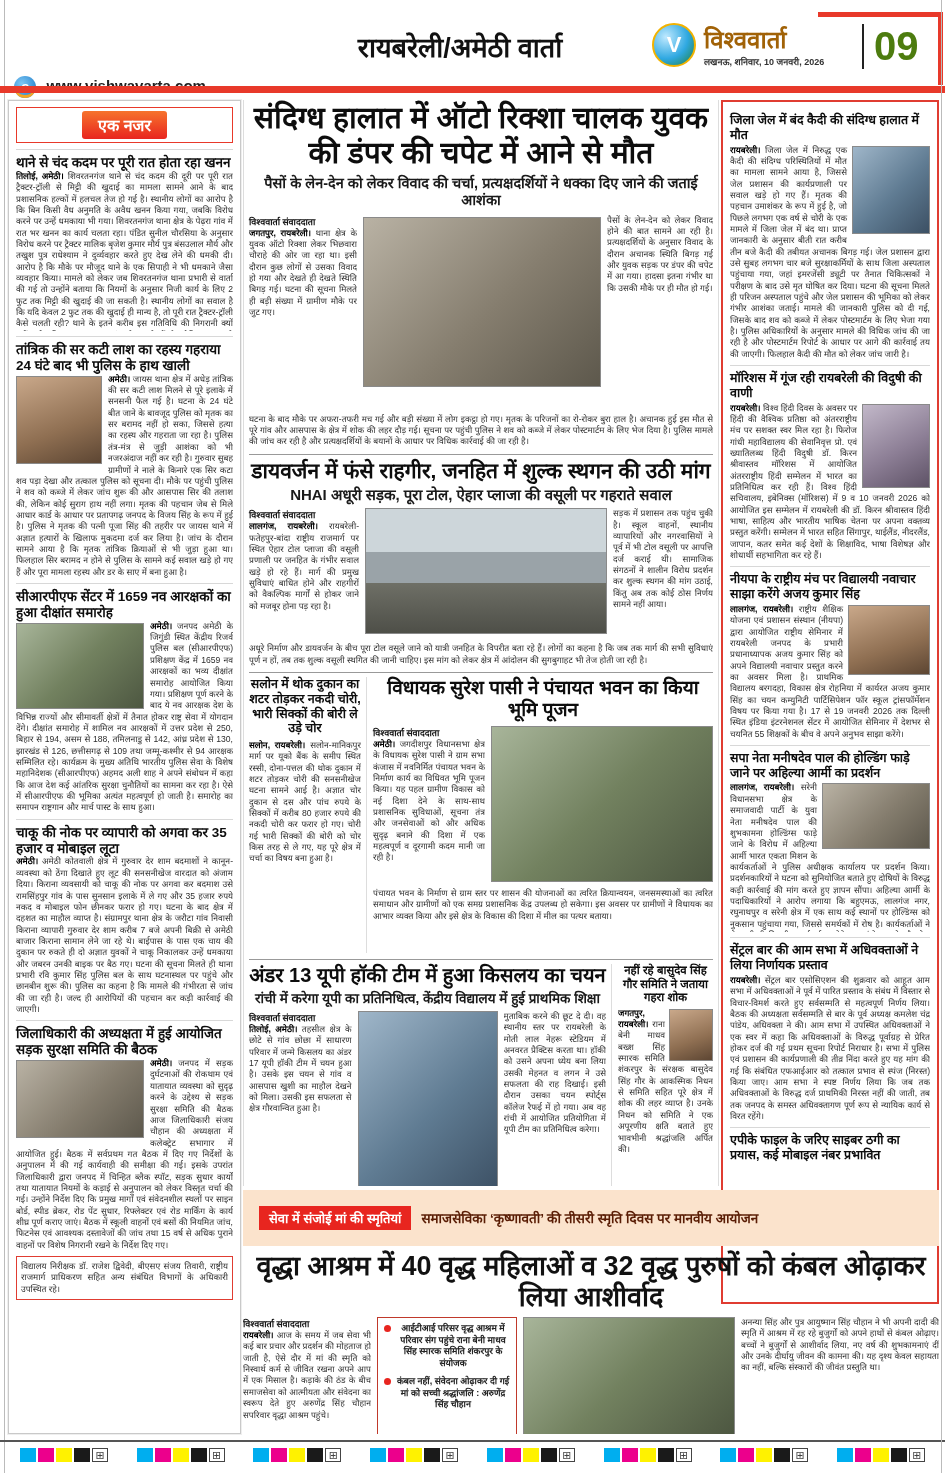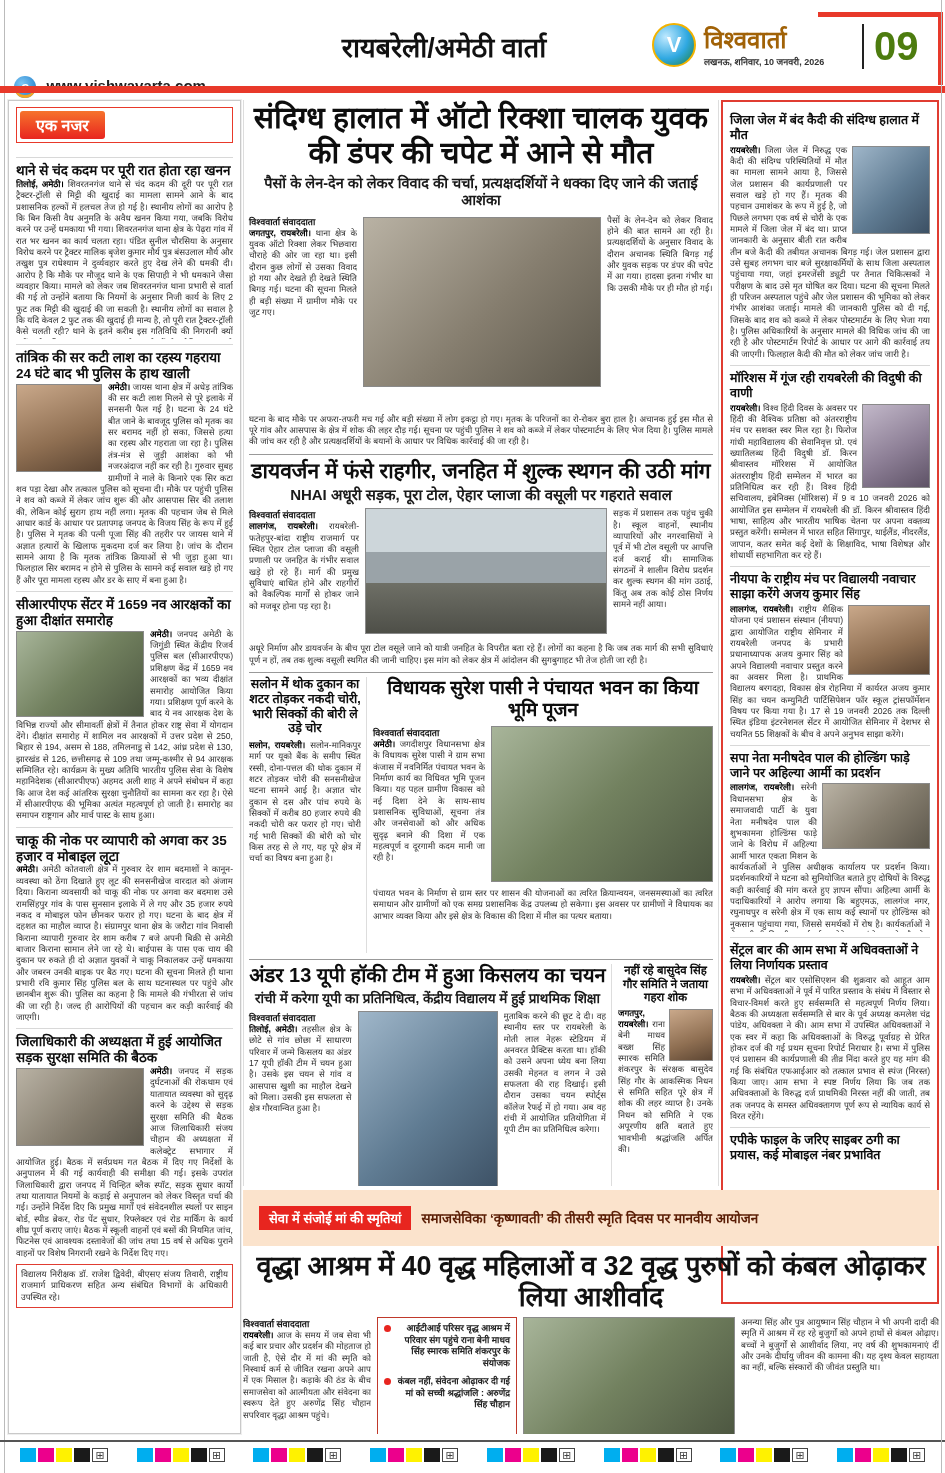--- a/index.html
+++ b/index.html
@@ -35,58 +35,58 @@
   .ph2{background:linear-gradient(180deg,#cdd6da 0 35%,#9aa3a8 35% 60%,#6e6f66 60%,#4e4f48);}
   .ph3{background:linear-gradient(135deg,#a8b59a,#72815f 50%,#4d5741);}
   .ph4{background:linear-gradient(160deg,#c9a88a,#8f6f52 60%,#5d4633);}
   .ph5{background:linear-gradient(135deg,#9fb6c9,#5f7b92 55%,#3c5064);}
   .ph6{background:linear-gradient(150deg,#c2b8c9,#8d7f96 55%,#5e5266);}
   .divline{border-top:1px solid #999;}
   
   .leftcol{border:1px solid #c9c9c9;outline:1px solid #eee;padding:6px 7px;box-sizing:border-box;}
   .eknazar{display:inline-block;background:linear-gradient(180deg,#f6732c,#e8251f);
            color:#fff;font-weight:bold;font-size:16px;padding:3px 16px;border-radius:3px;}
-  .eknazar-wrap{border:1px solid #e8392a;padding:3px;margin-bottom:14px;}
+  .eknazar-wrap{border:1px solid #e8392a;padding:3px;margin-bottom:6px;text-align:center;}
   .lc-art{border-top:1px solid #d8d8d8;padding-top:5px;margin-top:5px;}
   .lc-art:first-of-type{border-top:none;margin-top:0;}
   .lc-hl{font-size:13.5px;}
   
   .rightcol{border:2px solid #e03c31;padding:6px 7px;box-sizing:border-box;}
   .rc-art{border-top:1px solid #d8d8d8;padding-top:5px;margin-top:5px;}
   .rc-art:first-child{border-top:none;margin-top:0;}
   .rc-hl{font-size:12.5px;}
   
   .midcol{border-left:1px solid #ddd;border-right:1px solid #ddd;padding:0 5px;box-sizing:border-box;}
   .flexrow{display:flex;gap:6px;}
   
   .kicker{background:#fbe3cc;display:flex;align-items:center;gap:10px;padding:16px;}
   .kicker-label{background:#e8251f;color:#fff;font-weight:bold;font-size:13px;padding:3px 10px;}
   .kicker-text{color:#5a1d05;font-weight:bold;font-size:13.5px;}
   .bb-hl{font-size:27px;font-weight:bold;text-align:center;line-height:1.15;}
   .bulletbox{border:1px solid #c0392b;padding:5px 6px;box-sizing:border-box;}
-  .bullet-item{display:flex;gap:5px;font-size:9px;font-weight:bold;color:#222;line-height:1.3;margin-bottom:6px;text-align:right;}
+  .bullet-item{display:flex;gap:5px;font-size:9px;font-weight:bold;color:#222;line-height:1.3;margin-bottom:6px;text-align:center;}
   .bdot{width:7px;height:7px;border-radius:50%;background:#e8251f;flex:0 0 auto;margin-top:2px;}
   
   .foot-divider{border-top:2px solid #555;}
   .cmyk-group{display:flex;gap:2px;}
   .sq{width:16px;height:14px;}
   .reg{width:16px;height:14px;border:1px solid #444;color:#444;font-size:11px;line-height:13px;text-align:center;box-sizing:border-box;background:#fff;}
 </style>
 </head>
 <body>
 
 <div class="page">
 
   <div class="abs" style="left:0;top:0;width:945px;height:86px;">
     <div class="abs redframe" style="left:818px;top:12px;width:120px;height:68px;"></div>
     <div class="abs" style="left:14px;top:52px;margin-top:24px;">
       <span class="eicon">e</span>
       <span class="site">www.vishwavarta.com</span>
     </div>
-    <div class="abs section-title" style="left:234px;top:28px;width:420px;">रायबरेली/अमेठी वार्ता</div>
+    <div class="abs section-title" style="left:250px;top:28px;width:420px;">रायबरेली/अमेठी वार्ता</div>
     <div class="abs" style="left:652px;top:22px;display:flex;gap:8px;align-items:center;">
       <div class="logo-globe"><span>V</span></div>
       <div>
         <div class="brandword">विश्ववार्ता</div>
         <div class="edition">लखनऊ, शनिवार, 10 जनवरी, 2026</div>
       </div>
     </div>
     <div class="abs" style="left:862px;top:24px;border-left:2px solid #222;padding-left:10px;">
       <span class="pageno">09</span>
     </div>

